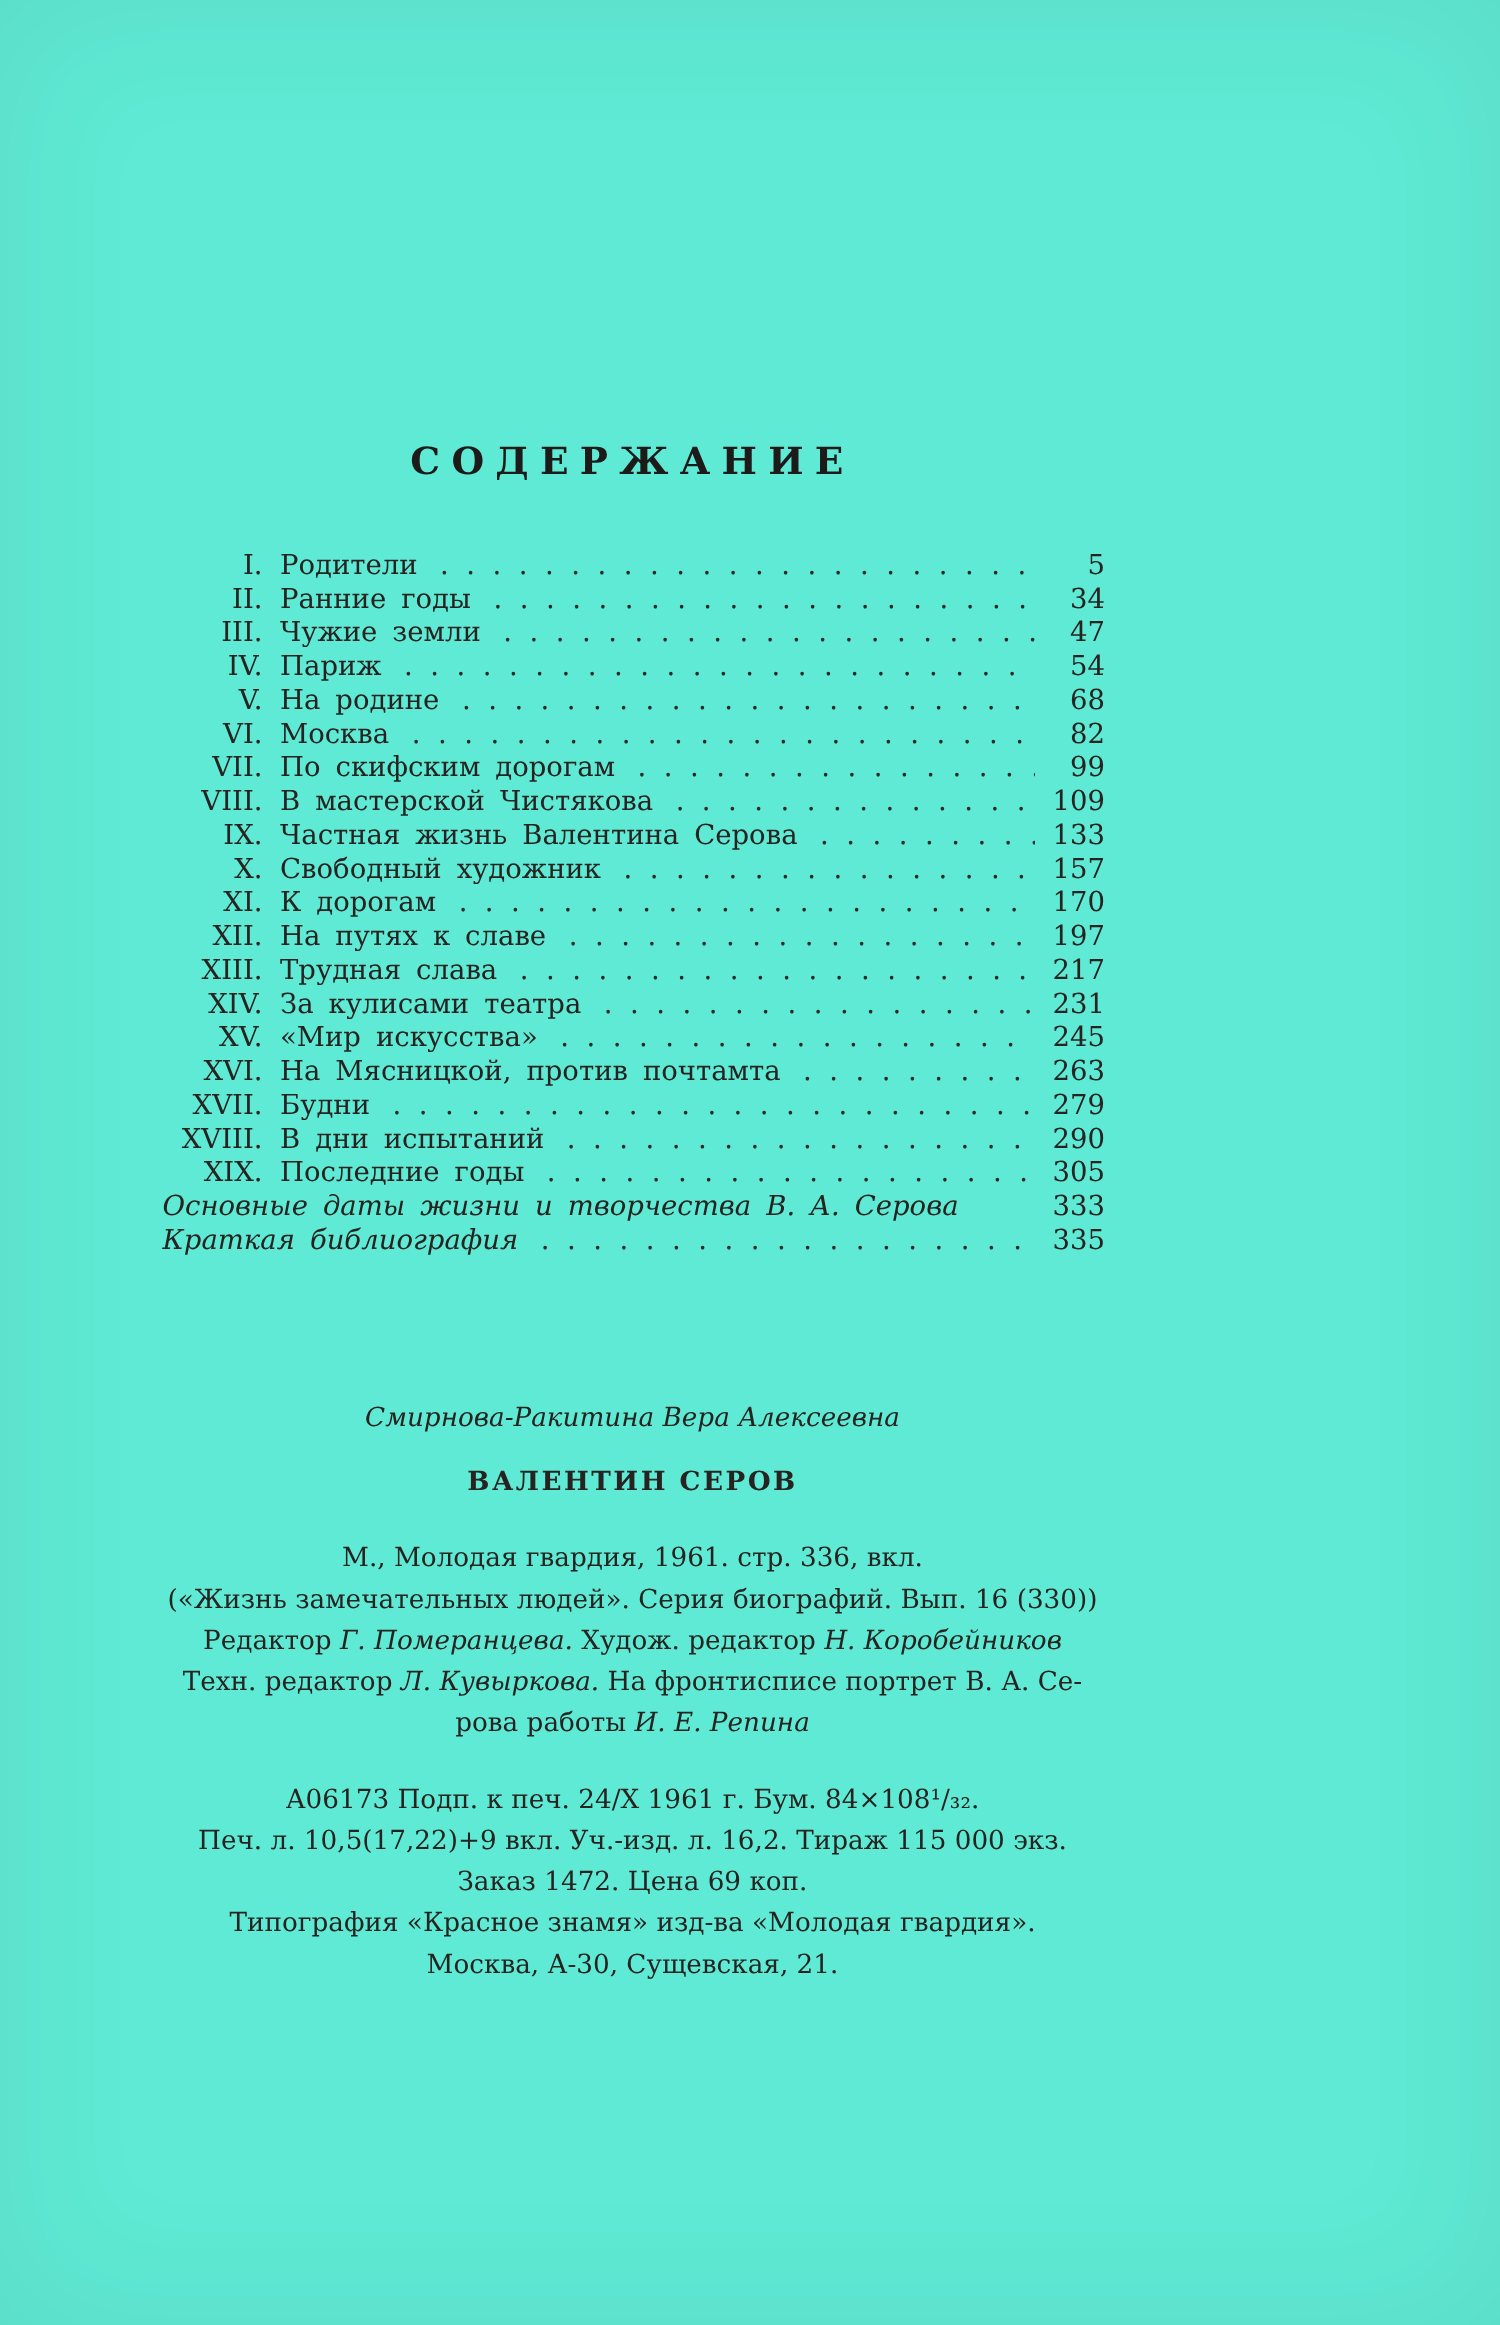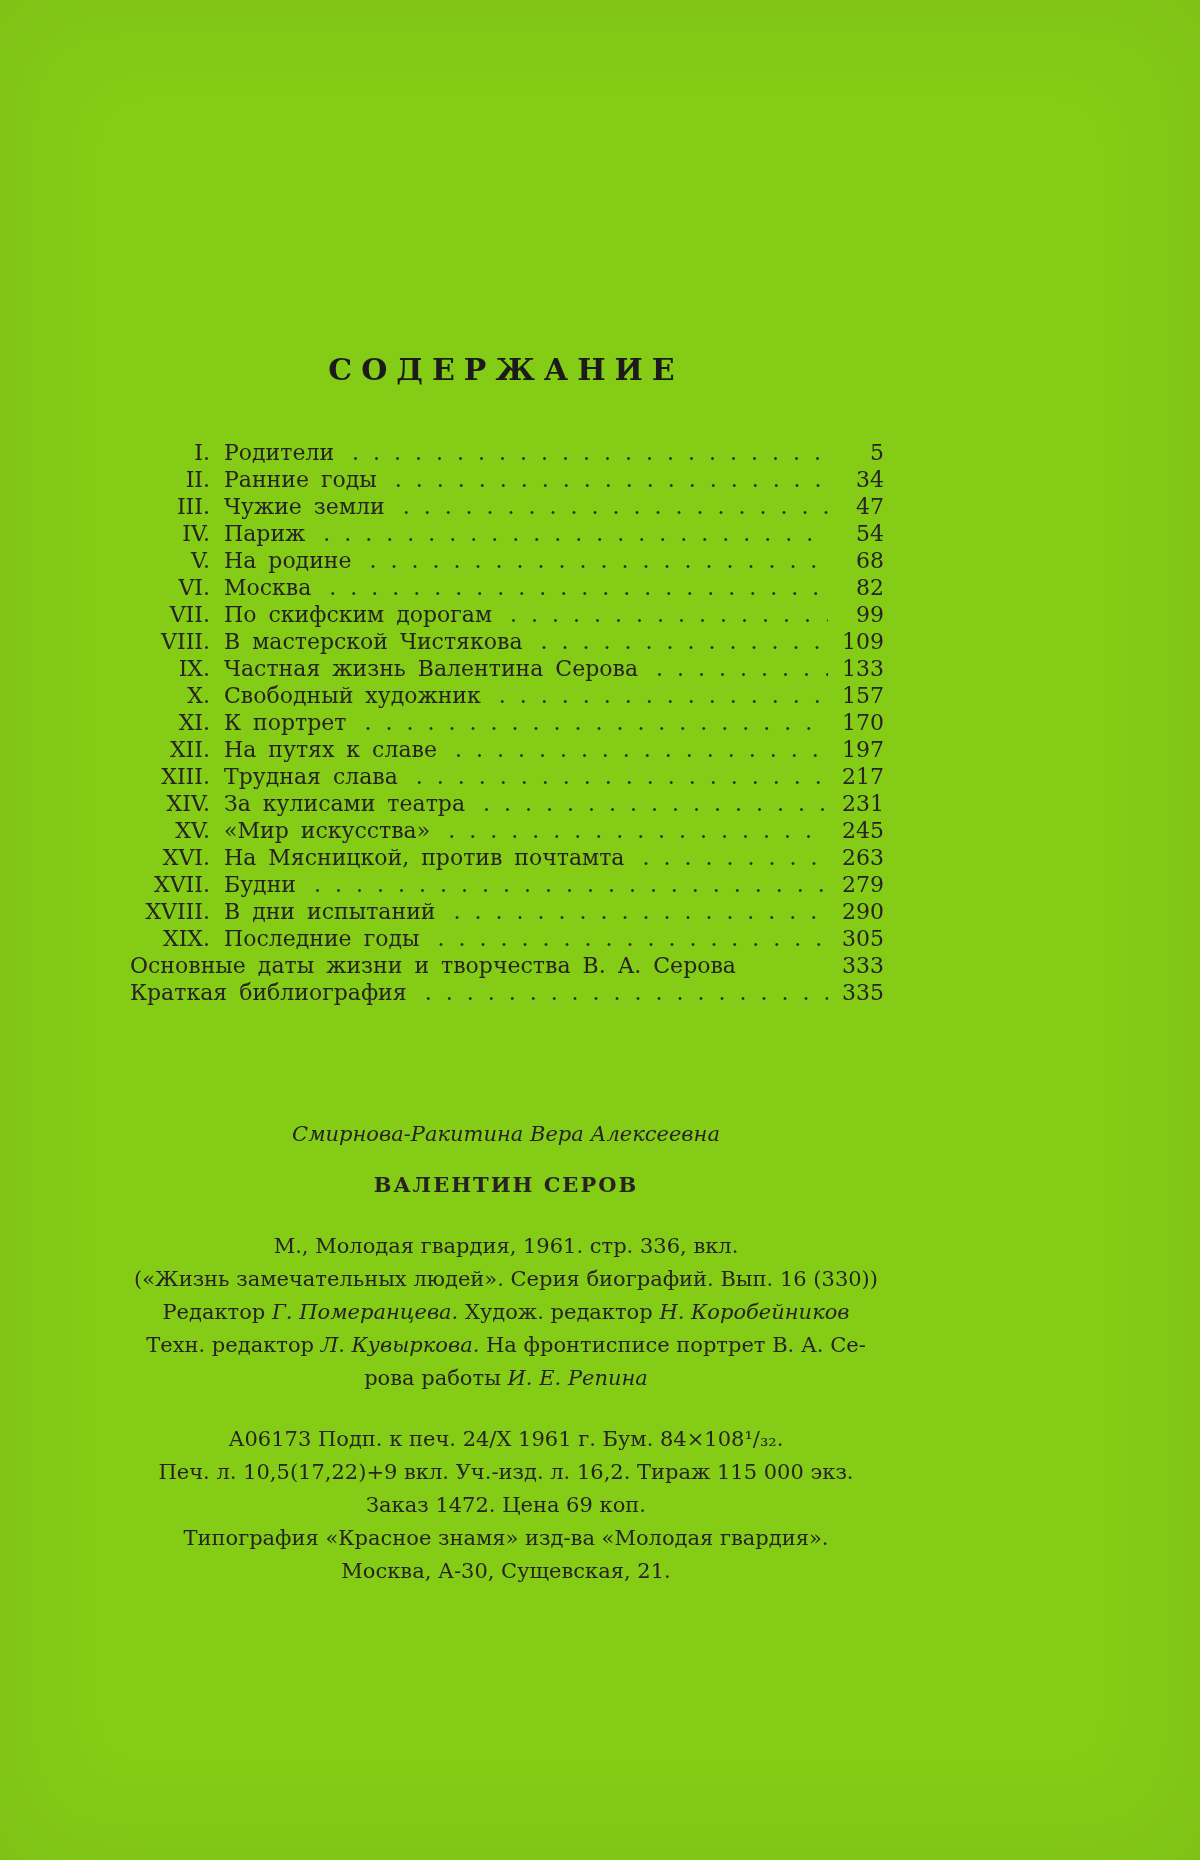--- a/index.html
+++ b/index.html
@@ -9,21 +9,21 @@
   body {
     width: 1200px;
     height: 1860px;
     background: #e9e7e4;
     font-family: "DejaVu Serif", "Liberation Serif", serif;
   }
   .page {
     position: relative;
     width: 1200px;
     height: 1860px;
-    background: #84cc16;
+    background: #5eead4;
     box-shadow: inset 0 0 120px rgba(60,55,45,0.08);
     overflow: hidden;
     color: #242120;
   }
   .content {
     position: absolute;
     left: 128px;
     top: 0;
     width: 756px;
   }
@@ -54,20 +54,21 @@
   .toc-row.no-num .toc-num {
     flex: 0 0 0px;
     overflow: hidden;
   }
   .toc-title-text {
     margin-left: 14px;
     white-space: nowrap;
   }
   .toc-row.no-num .toc-title-text {
     margin-left: 2px;
+    font-style: italic;
   }
   .leader {
     flex: 1 1 auto;
     overflow: hidden;
     white-space: nowrap;
     letter-spacing: 14px;
     margin: 0 4px 0 18px;
     color: #2c2926;
   }
   .leader.empty {
@@ -154,21 +155,21 @@
           <span class="toc-page">133</span>
         </div>
         <div class="toc-row">
           <span class="toc-num">X.</span>
           <span class="toc-title-text">Свободный художник</span>
           <span class="leader">............................................................</span>
           <span class="toc-page">157</span>
         </div>
         <div class="toc-row">
           <span class="toc-num">XI.</span>
-          <span class="toc-title-text">К портрет</span>
+          <span class="toc-title-text">К дорогам</span>
           <span class="leader">............................................................</span>
           <span class="toc-page">170</span>
         </div>
         <div class="toc-row">
           <span class="toc-num">XII.</span>
           <span class="toc-title-text">На путях к славе</span>
           <span class="leader">............................................................</span>
           <span class="toc-page">197</span>
         </div>
         <div class="toc-row">

